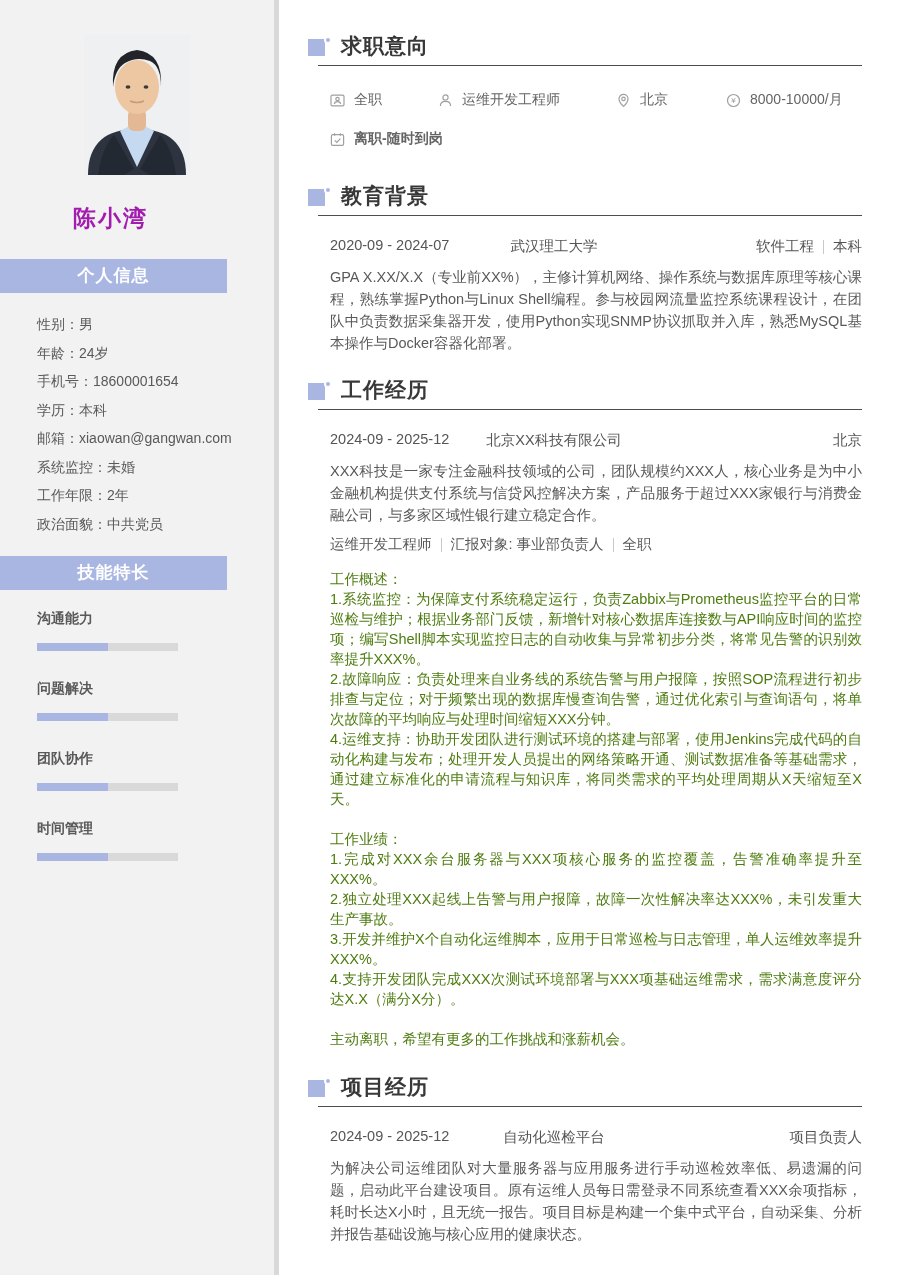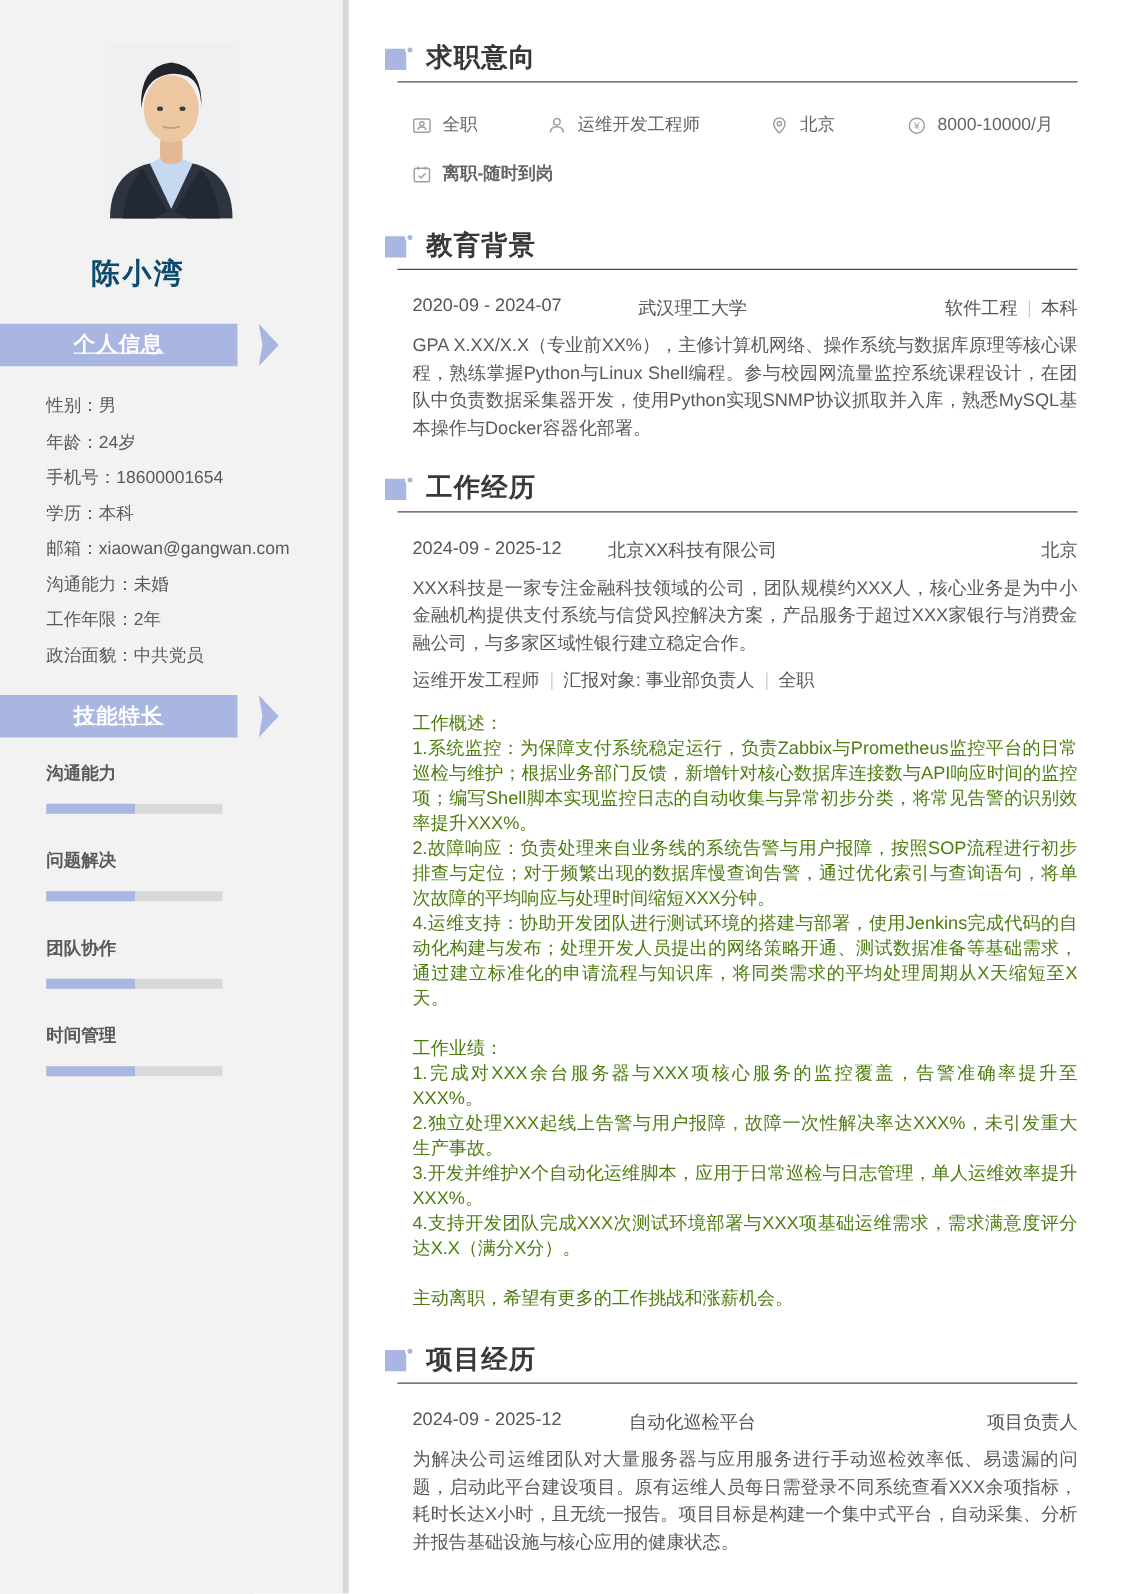--- a/index.html
+++ b/index.html
@@ -7,26 +7,26 @@
   body { font-family:"Liberation Sans","DejaVu Sans",sans-serif; }
   .page { position:relative; width:900px; height:1275px; background:#ffffff; overflow:hidden; margin:0 auto; }
 
   
   .sidebar { position:absolute; left:0; top:0; width:274px; height:1275px; background:#f2f2f2; }
   .side-divider { position:absolute; left:274px; top:0; width:5px; height:1275px; background:#d9d9d9; }
 
   .photo { position:absolute; left:84px; top:35px; width:106px; height:140px; overflow:hidden; background:#eceef0; }
 
   .name { position:absolute; left:0; top:203px; width:221px; text-align:center;
-          font-size:23px; font-weight:bold; color:#0c4a6e; letter-spacing:2px; }
+          font-size:23px; font-weight:bold; color:#a21caf; letter-spacing:2px; }
 
   .banner { position:absolute; left:0; width:223px; height:34px; }
-  .banner-rect { position:absolute; left:0; top:0; width:190px; height:34px; background:#a9b6e2;
+  .banner-rect { position:absolute; left:0; top:0; width:227px; height:34px; background:#a9b6e2;
                  color:#ffffff; font-size:17px; font-weight:bold; line-height:34px;
-                 text-align:center; letter-spacing:1px;text-decoration:underline; }
+                 text-align:center; letter-spacing:1px; }
   .banner-arrow { position:absolute; left:207px; top:0; width:16px; height:34px; background:#a9b6e2;
                   -webkit-clip-path:polygon(0 0,100% 50%,0 100%,18% 50%);
                   clip-path:polygon(0 0,100% 50%,0 100%,18% 50%); }
   .banner-personal { top:259px; }
   .banner-skills { top:556px; }
 
   .info-list { position:absolute; left:37px; top:310px; width:225px; }
   .info-item { font-size:14px; color:#595959; line-height:28.5px; white-space:nowrap; }
 
   .skills { position:absolute; left:37px; top:610px; width:200px; }
@@ -98,21 +98,21 @@
       <span class="banner-rect">个人信息</span>
       <span class="banner-arrow"></span>
     </div>
 
     <div class="info-list">
       <div class="info-item"><span>性别：</span><span>男</span></div>
       <div class="info-item"><span>年龄：</span><span>24岁</span></div>
       <div class="info-item"><span>手机号：</span><span>18600001654</span></div>
       <div class="info-item"><span>学历：</span><span>本科</span></div>
       <div class="info-item"><span>邮箱：</span><span>xiaowan@gangwan.com</span></div>
-      <div class="info-item"><span>沟通能力：</span><span>未婚</span></div>
+      <div class="info-item"><span>系统监控：</span><span>未婚</span></div>
       <div class="info-item"><span>工作年限：</span><span>2年</span></div>
       <div class="info-item"><span>政治面貌：</span><span>中共党员</span></div>
     </div>
 
     <div class="banner banner-skills">
       <span class="banner-rect">技能特长</span>
       <span class="banner-arrow"></span>
     </div>
 
     <div class="skills">

